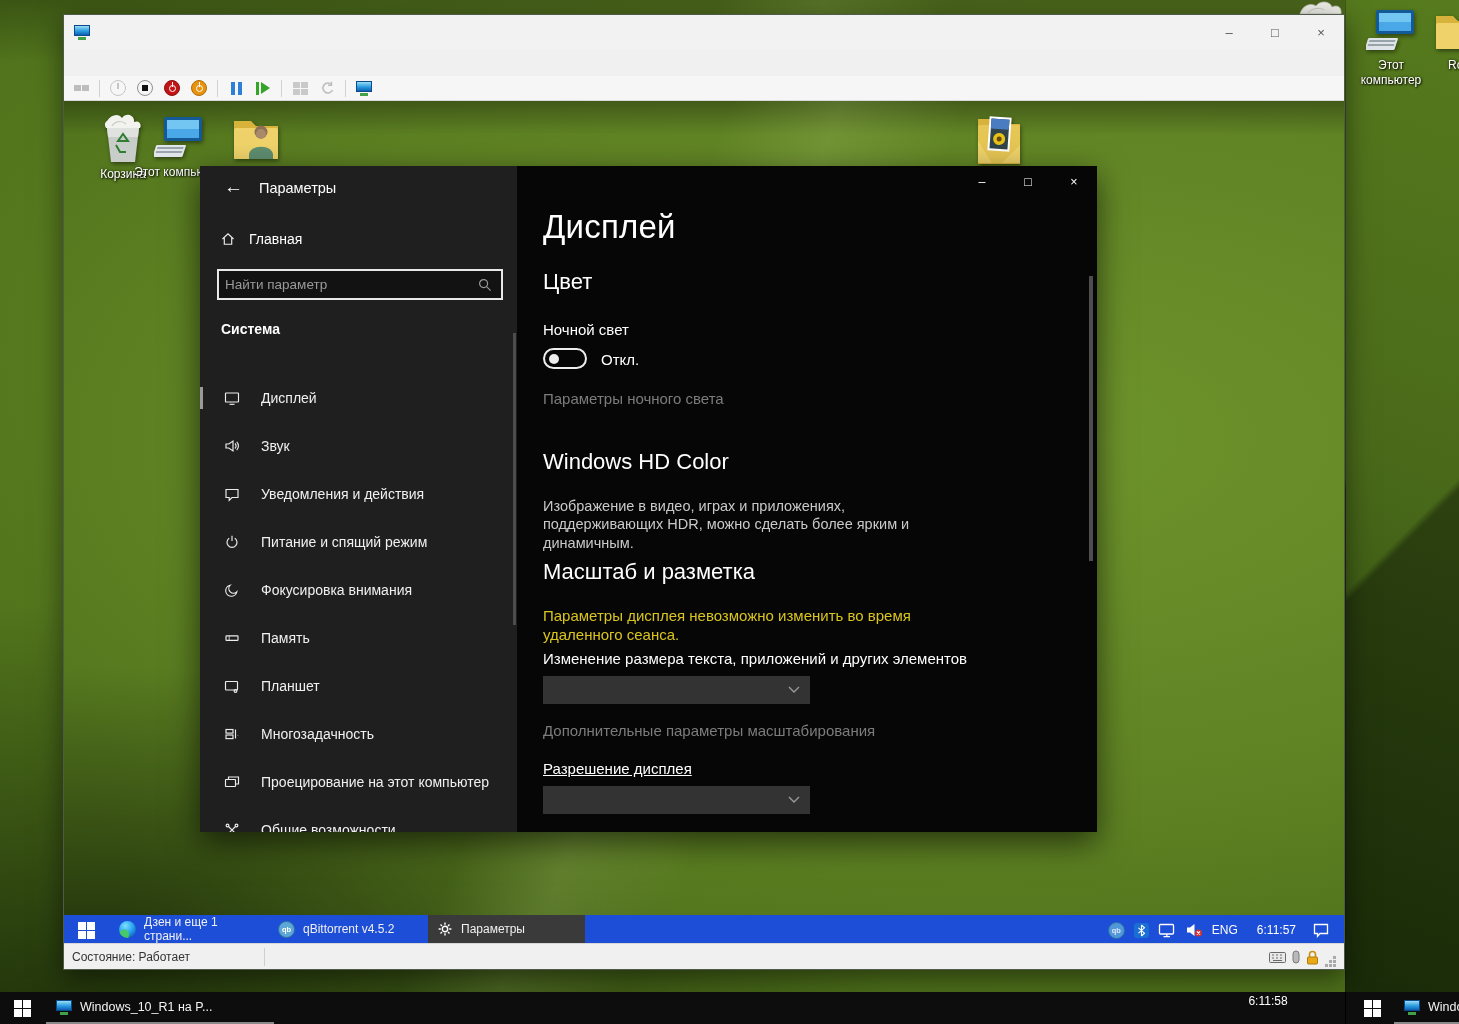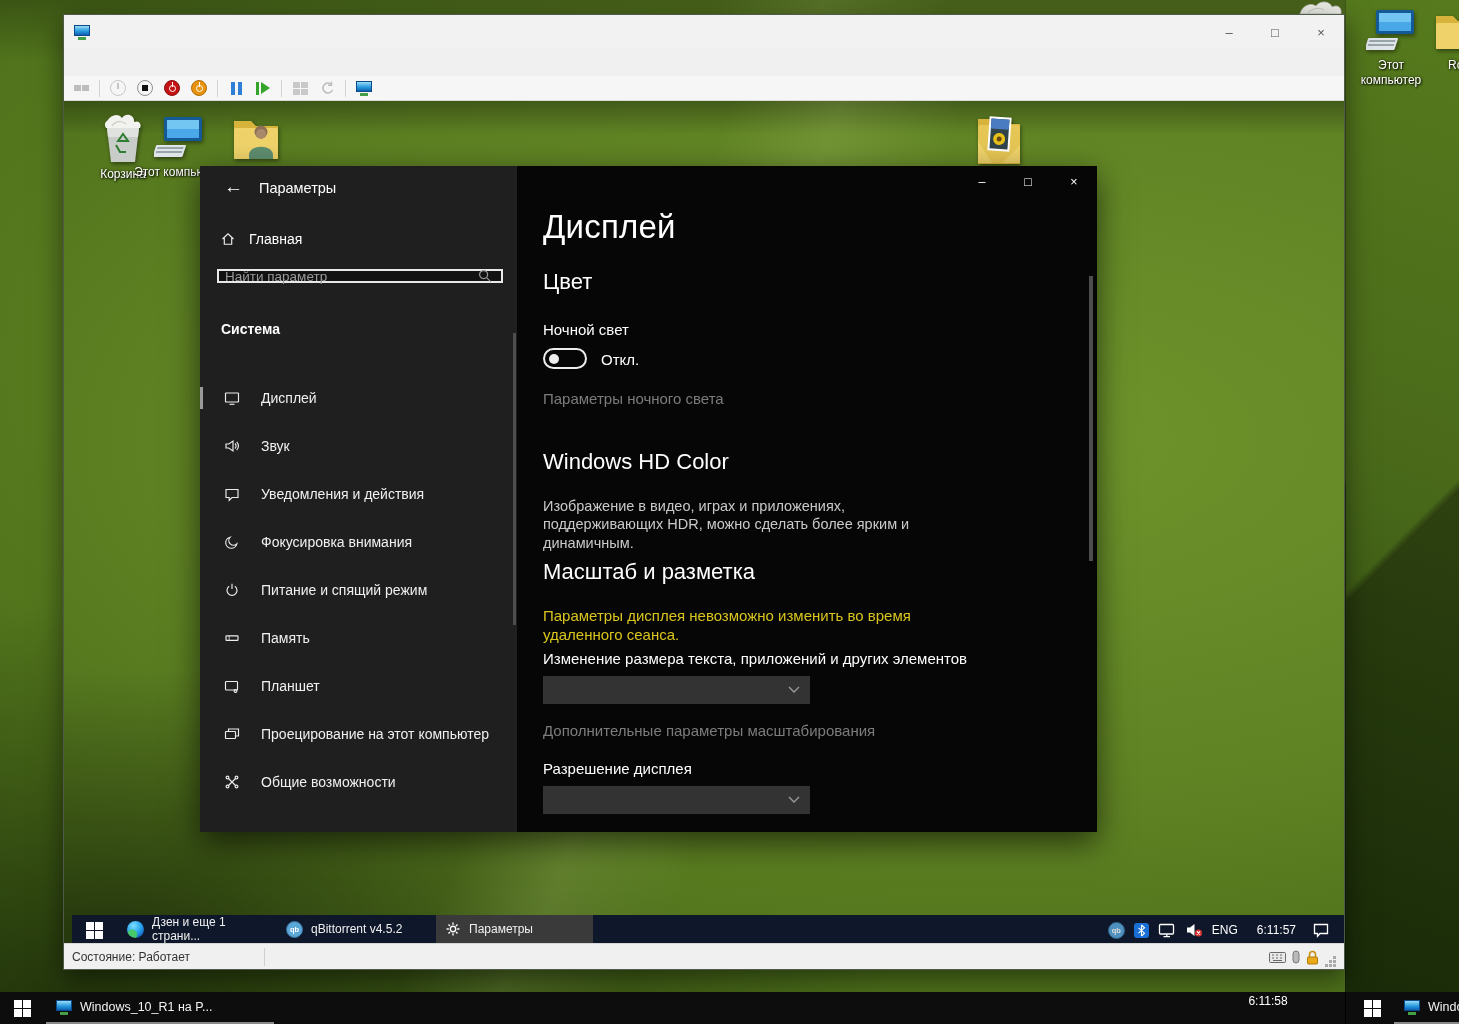--- a/index.html
+++ b/index.html
@@ -61,21 +61,21 @@
       radial-gradient(75% 55% at 4% 100%, rgba(0,0,0,.5) 0%, rgba(0,0,0,0) 60%),
       linear-gradient(180deg, rgba(0,0,0,.3) 0%, rgba(0,0,0,0) 4%),
       radial-gradient(145% 100% at 72% 40%, #6f952c 0%, #5e8123 45%, #4c6f1a 70%, #2e4d0f 100%);}
   .vmicon{position:absolute;width:90px;display:flex;flex-direction:column;align-items:center;gap:4px;}
   
   .setwin{position:absolute;left:136px;top:65px;width:897px;height:666px;background:#060606;box-shadow:0 10px 30px rgba(0,0,0,.6);overflow:hidden;}
   .set-side{position:absolute;left:0;top:0;width:317px;height:666px;background:#1f1f1f;}
   .set-back{position:absolute;left:16px;top:6px;color:#fff;font-size:19px;padding:4px 8px;}
   .set-title{position:absolute;left:59px;top:14px;color:#fff;font-size:14.5px;}
   .home-row{position:absolute;left:20px;top:60px;display:flex;align-items:center;gap:13px;color:#fff;font-size:14px;height:26px;}
-  .searchbox{position:absolute;left:17px;top:103px;width:286px;height:14px;background:#121212;border:2px solid #e8e8e8;display:flex;align-items:center;}
+  .searchbox{position:absolute;left:17px;top:103px;width:286px;height:31px;background:#121212;border:2px solid #e8e8e8;display:flex;align-items:center;}
   .searchbox input{flex:1;background:transparent;border:0;outline:none;color:#e8e8e8;font-size:13.5px;padding:0 6px;font-family:inherit;}
   .searchbox input::placeholder{color:#9a9a9a;}
   .sys-head{position:absolute;left:21px;top:155px;color:#fff;font-size:14px;font-weight:bold;}
   .nav{position:absolute;left:0;top:208px;width:317px;}
   .nav-item{position:relative;height:48px;display:flex;align-items:center;padding-left:24px;gap:21px;color:#f0f0f0;font-size:14px;}
   .nav-item.sel:before{content:"";position:absolute;left:0;top:13px;width:3px;height:22px;background:#9a9a9a;}
   .ni{width:16px;height:16px;flex:0 0 16px;stroke:#ededed;fill:none;stroke-width:1.15;}
   .side-scroll{position:absolute;left:313px;top:167px;width:3px;height:292px;background:#4d4d4d;}
   .set-caption{position:absolute;right:0;top:0;display:flex;}
   .set-caption span{width:46px;height:31px;display:flex;align-items:center;justify-content:center;color:#fff;font-size:12.5px;}
@@ -84,21 +84,21 @@
   .h2{font-size:22px;font-weight:300;position:absolute;left:26px;}
   .lbl{font-size:15px;position:absolute;left:26px;}
   .dim{color:#7c7c7c;}
   .para{position:absolute;left:26px;width:425px;font-size:14.5px;color:#c9c9c9;line-height:1.26;}
   .warn{position:absolute;left:26px;width:440px;font-size:15px;line-height:1.25;}
   .toggle{position:absolute;left:26px;top:182px;width:44px;height:21px;border:2px solid #ededed;border-radius:12px;}
   .toggle i{position:absolute;left:4px;top:3.5px;width:10px;height:10px;border-radius:50%;background:#ededed;}
   .sel-box{position:absolute;left:26px;width:267px;height:28px;background:#333;display:flex;align-items:center;justify-content:flex-end;padding-right:10px;}
   .main-scroll{position:absolute;left:572px;top:110px;width:4px;height:285px;background:#4d4d4d;}
   
-  .vmtask{position:absolute;left:8px;bottom:0;right:0;height:30px;background:#0f172a;}
+  .vmtask{position:absolute;left:0;bottom:0;right:0;height:30px;background:#1d4ed8;}
   .tb-start{position:absolute;left:0;top:0;width:44px;height:30px;display:flex;align-items:center;justify-content:center;}
   .tb-btn{position:absolute;top:0;height:30px;display:flex;align-items:center;gap:8px;padding:0 9px;color:#f0f0f0;font-size:12px;border-bottom:2px solid #8f8f8f;}
   .tb-btn.active{background:#3a3a3a;border-bottom-color:#c9c9c9;}
   .edge-ic{width:17px;height:17px;border-radius:50%;flex:0 0 17px;
     background:radial-gradient(circle at 30% 80%, #46c96a 0 24%, transparent 32%),
                radial-gradient(circle at 38% 28%, #7de0ff 0%, #2aa7f0 45%, #1565c0 78%, #0a4f9e 100%);}
   .qb-ic{width:17px;height:17px;border-radius:50%;flex:0 0 17px;background:#5aa7d8;border:1px solid #35719c;color:#fff;font-size:7.5px;display:flex;align-items:center;justify-content:center;font-weight:bold;}
   .tray{position:absolute;right:0;top:0;height:30px;display:flex;align-items:center;}
   .tray .txt{color:#fff;font-size:12px;}
   .tray>div{margin-right:9px;display:flex;align-items:center;justify-content:center;}
@@ -325,44 +325,53 @@
               <span>Звук</span>
             </div>
             <div class="nav-item">
               <svg class="ni" viewBox="0 0 16 16">
                   <path d="M2 3.5 h12 v8 H8 l-2.8 2.8 v-2.8 H2 Z"></path>
                 </svg>
               <span>Уведомления и действия</span>
             </div>
             <div class="nav-item">
               <svg class="ni" viewBox="0 0 16 16">
-                  <path d="M12.8 9.8 A5.6 5.6 0 1 1 6.2 3.2 A4.5 4.5 0 0 0 12.8 9.8 Z"></path>
-                </svg>
-              <span>Фокусировка внимания</span>
-            </div>
-            <div class="nav-item">
-              <svg class="ni" viewBox="0 0 16 16">
                   <path d="M5.2 4.2 a5 5 0 1 0 5.6 0"></path>
                   <path d="M8 1.8 V7"></path>
                 </svg>
               <span>Питание и спящий режим</span>
             </div>
             <div class="nav-item">
               <svg class="ni" viewBox="0 0 16 16">
+                  <path d="M12.8 9.8 A5.6 5.6 0 1 1 6.2 3.2 A4.5 4.5 0 0 0 12.8 9.8 Z"></path>
+                </svg>
+              <span>Фокусировка внимания</span>
+            </div>
+            <div class="nav-item">
+              <svg class="ni" viewBox="0 0 16 16">
                   <rect x="2" y="5.8" width="12" height="4.6" rx="0.6"></rect>
                   <path d="M5.2 5.8 v4.6" opacity=".7"></path>
                 </svg>
               <span>Память</span>
             </div>
             <div class="nav-item">
               <svg class="ni" viewBox="0 0 16 16">
                   <rect x="1.5" y="3.5" width="12" height="8.5" rx="0.8"></rect>
                   <circle cx="11.5" cy="13" r="1.4"></circle>
                 </svg>
               <span>Планшет</span>
+            </div>
+            <div class="nav-item">
+              <svg class="ni" viewBox="0 0 16 16">
+                  <rect x="2" y="3.5" width="7" height="3.6"></rect>
+                  <rect x="2" y="9" width="7" height="3.6"></rect>
+                  <path d="M11.5 3.5 v9"></path>
+                  <path d="M13.8 6.2 v0.1 M13.8 9.8 v0.1" stroke-width="1.6"></path>
+                </svg>
+              <span>Многозадачность</span>
             </div>
             <div class="nav-item">
               <svg class="ni" viewBox="0 0 16 16">
                   <path d="M4.5 5.5 V3 h10 v7 h-3"></path>
                   <rect x="1.5" y="5.5" width="10" height="7" rx="0.5"></rect>
                 </svg>
               <span>Проецирование на этот компьютер</span>
             </div>
             <div class="nav-item">
               <svg class="ni" viewBox="0 0 16 16">
@@ -391,21 +400,21 @@
           <div class="para" style="top:331px;">Изображение в видео, играх и приложениях, поддерживающих HDR, можно сделать более ярким и динамичным.</div>
           <div class="h2" style="top:393px;">Масштаб и разметка</div>
           <div class="warn" style="top:441px;color:#d9c51e;">Параметры дисплея невозможно изменить во время удаленного сеанса.</div>
           <div class="lbl" style="top:484px;">Изменение размера текста, приложений и других элементов</div>
           <div class="sel-box" style="top:510px;">
             <svg width="12" height="8" viewBox="0 0 12 8">
                 <path d="M1 1 L6 6 L11 1" fill="none" stroke="#9a9a9a" stroke-width="1.4"></path>
               </svg>
           </div>
           <div class="lbl dim" style="top:556px;">Дополнительные параметры масштабирования</div>
-          <div class="lbl" style="top:594px;">Разрешение дисплея</div>
+          <div class="lbl" style="top:594px;text-decoration:underline;">Разрешение дисплея</div>
           <div class="sel-box" style="top:620px;">
             <svg width="12" height="8" viewBox="0 0 12 8">
                 <path d="M1 1 L6 6 L11 1" fill="none" stroke="#9a9a9a" stroke-width="1.4"></path>
               </svg>
           </div>
           <div class="main-scroll"></div>
         </div>
 
         <div class="set-caption">
           <span>–</span>

